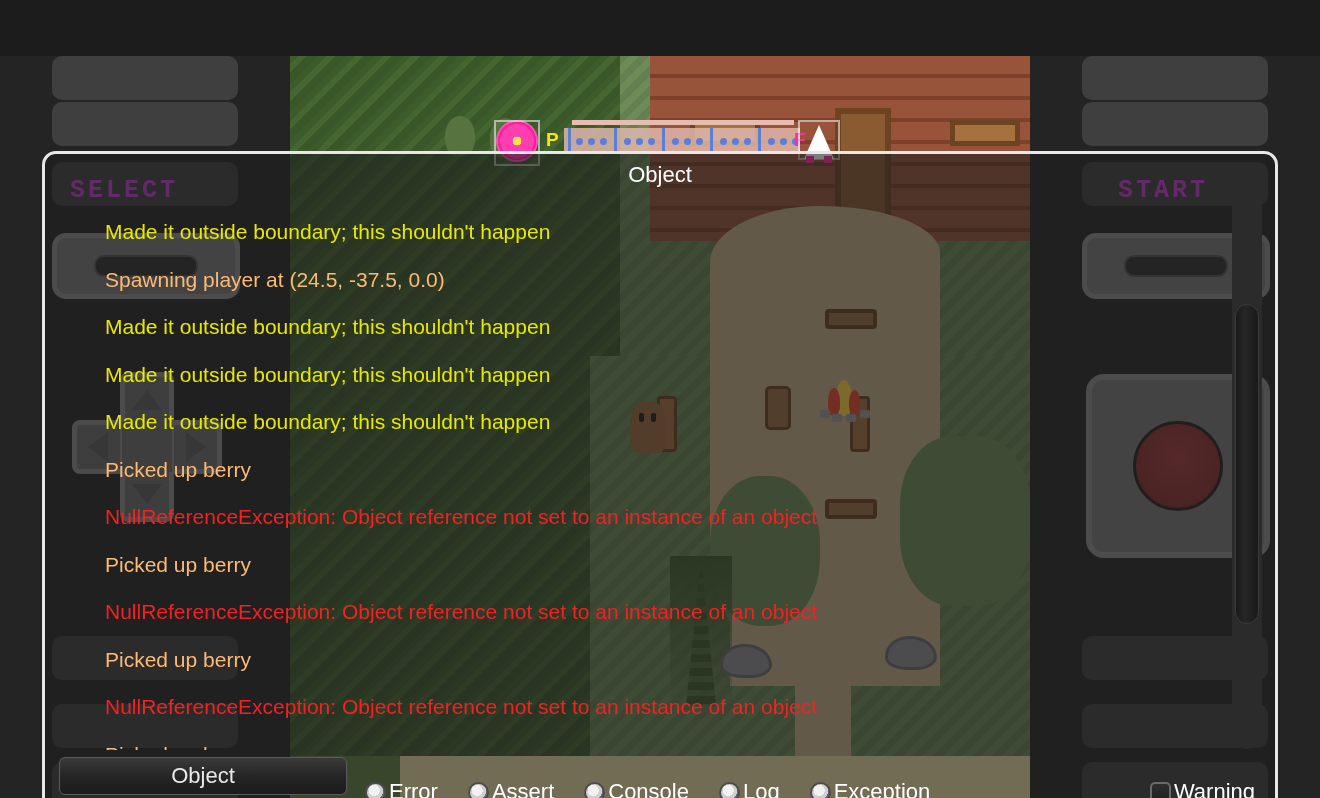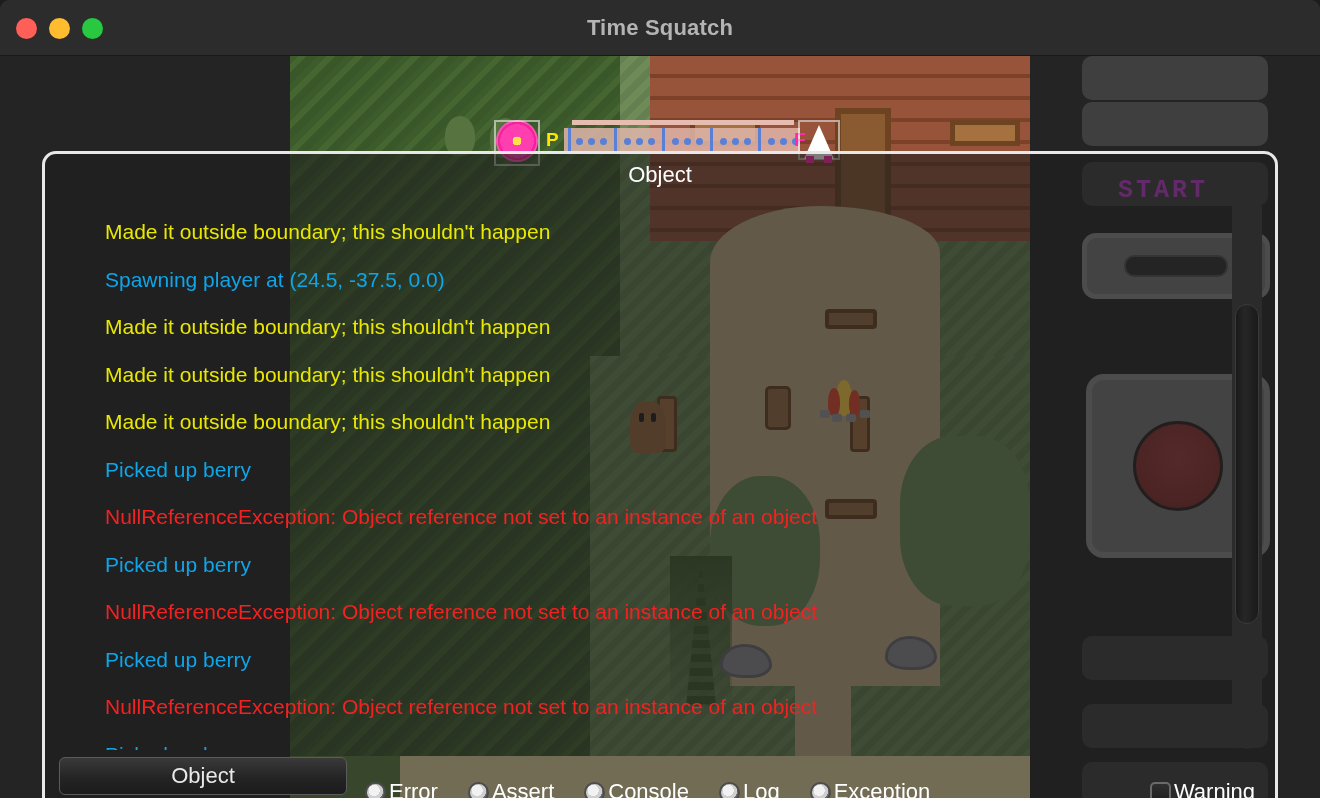--- a/index.html
+++ b/index.html
@@ -248,21 +248,21 @@
     text-align: center; color: #ffffff; font-size: 22px;
   }
   .log-area {
     position: absolute; left: 0; top: 44px; width: 100%; height: 552px;
     padding: 10px 24px 0 24px; overflow: hidden;
   }
   .log-line {
     font-size: 21px; line-height: 47.5px; white-space: nowrap; margin-left: 36px;
   }
   .log-line.warning   { color: #e8e800; }
-  .log-line.log       { color: #0ea5e9; }
+  .log-line.log       { color: #fdba74; }
   .log-line.error     { color: #f22222; }
 
   .console-toolbar {
     position: absolute; left: 0; bottom: 0; width: 100%; height: 64px;
     display: flex; align-items: center; padding: 0 14px; gap: 0;
   }
   .clear-btn {
     width: 288px; height: 38px; border-radius: 6px;
     background: linear-gradient(180deg,#3a3a3a 0%,#242424 55%,#1c1c1c 100%);
     border: 1px solid #5b5b5b;
@@ -285,31 +285,44 @@
     background: linear-gradient(180deg,#2f2f2f,#1f1f1f);
     border: 2px solid #6a6a6a;
   }
   .toggle.last { margin-left: auto; margin-right: 6px; }
 </style>
 </head>
 <body>
 
 <div id="root">
 
-  <div class="titlebar">
-    <div class="traffic">
-      <div class="dot red"></div>
-      <div class="dot amber"></div>
-      <div class="dot green"></div>
-    </div>
-    <div class="win-title">Time Squatch</div>
-  </div>
 
   <div class="stage">
 
+    <div class="pad-col left">
+      <div class="pad-slot" style="top:0px;"></div>
+      <div class="pad-slot" style="top:46px;"></div>
+      <div class="pad-slot" style="top:106px;"></div>
+      <div class="pad-label" style="left:70px; top:120px;">SELECT</div>
+      <div class="pad-btn-wide" style="top:177px;">
+        <div class="inner"></div>
+      </div>
+      <div class="pad-dpad" style="top:316px;">
+        <div class="dpad-arm dpad-h"></div>
+        <div class="dpad-arm dpad-v"></div>
+        <div class="dpad-arm dpad-center"></div>
+        <div class="dpad-tri" style="left:60px; top:18px; border-left:15px solid transparent; border-right:15px solid transparent; border-bottom:20px solid #5c5c5c;"></div>
+        <div class="dpad-tri" style="left:60px; top:112px; border-left:15px solid transparent; border-right:15px solid transparent; border-top:20px solid #5c5c5c;"></div>
+        <div class="dpad-tri" style="left:16px; top:60px; border-top:15px solid transparent; border-bottom:15px solid transparent; border-right:20px solid #5c5c5c;"></div>
+        <div class="dpad-tri" style="left:114px; top:60px; border-top:15px solid transparent; border-bottom:15px solid transparent; border-left:20px solid #5c5c5c;"></div>
+      </div>
+      <div class="pad-slot" style="top:580px;"></div>
+      <div class="pad-slot" style="top:648px;"></div>
+      <div class="pad-slot" style="top:706px;"></div>
+    </div>
 
     <div class="world">
       <div class="w-grass-top"></div>
       <div class="w-cabin">
         <div class="w-cabin-logs"></div>
         <div class="w-cabin-win" style="left:40px; top:64px;"></div>
         <div class="w-cabin-win" style="left:300px; top:64px;"></div>
         <div class="w-cabin-door"></div>
       </div>
       <div class="w-grass-dark"></div>

